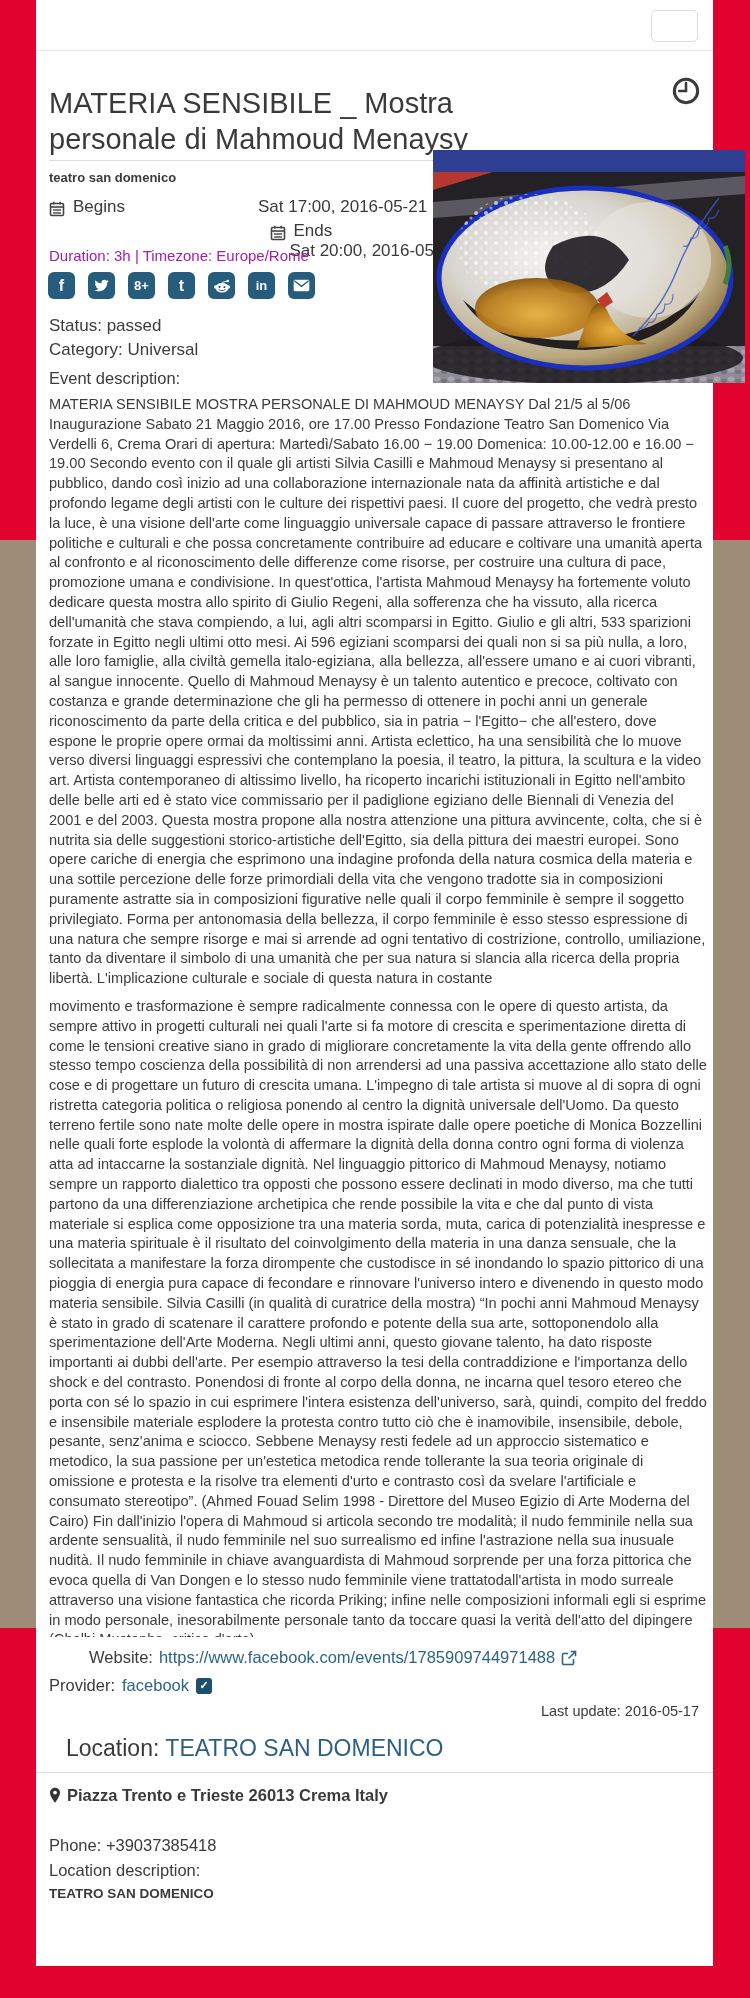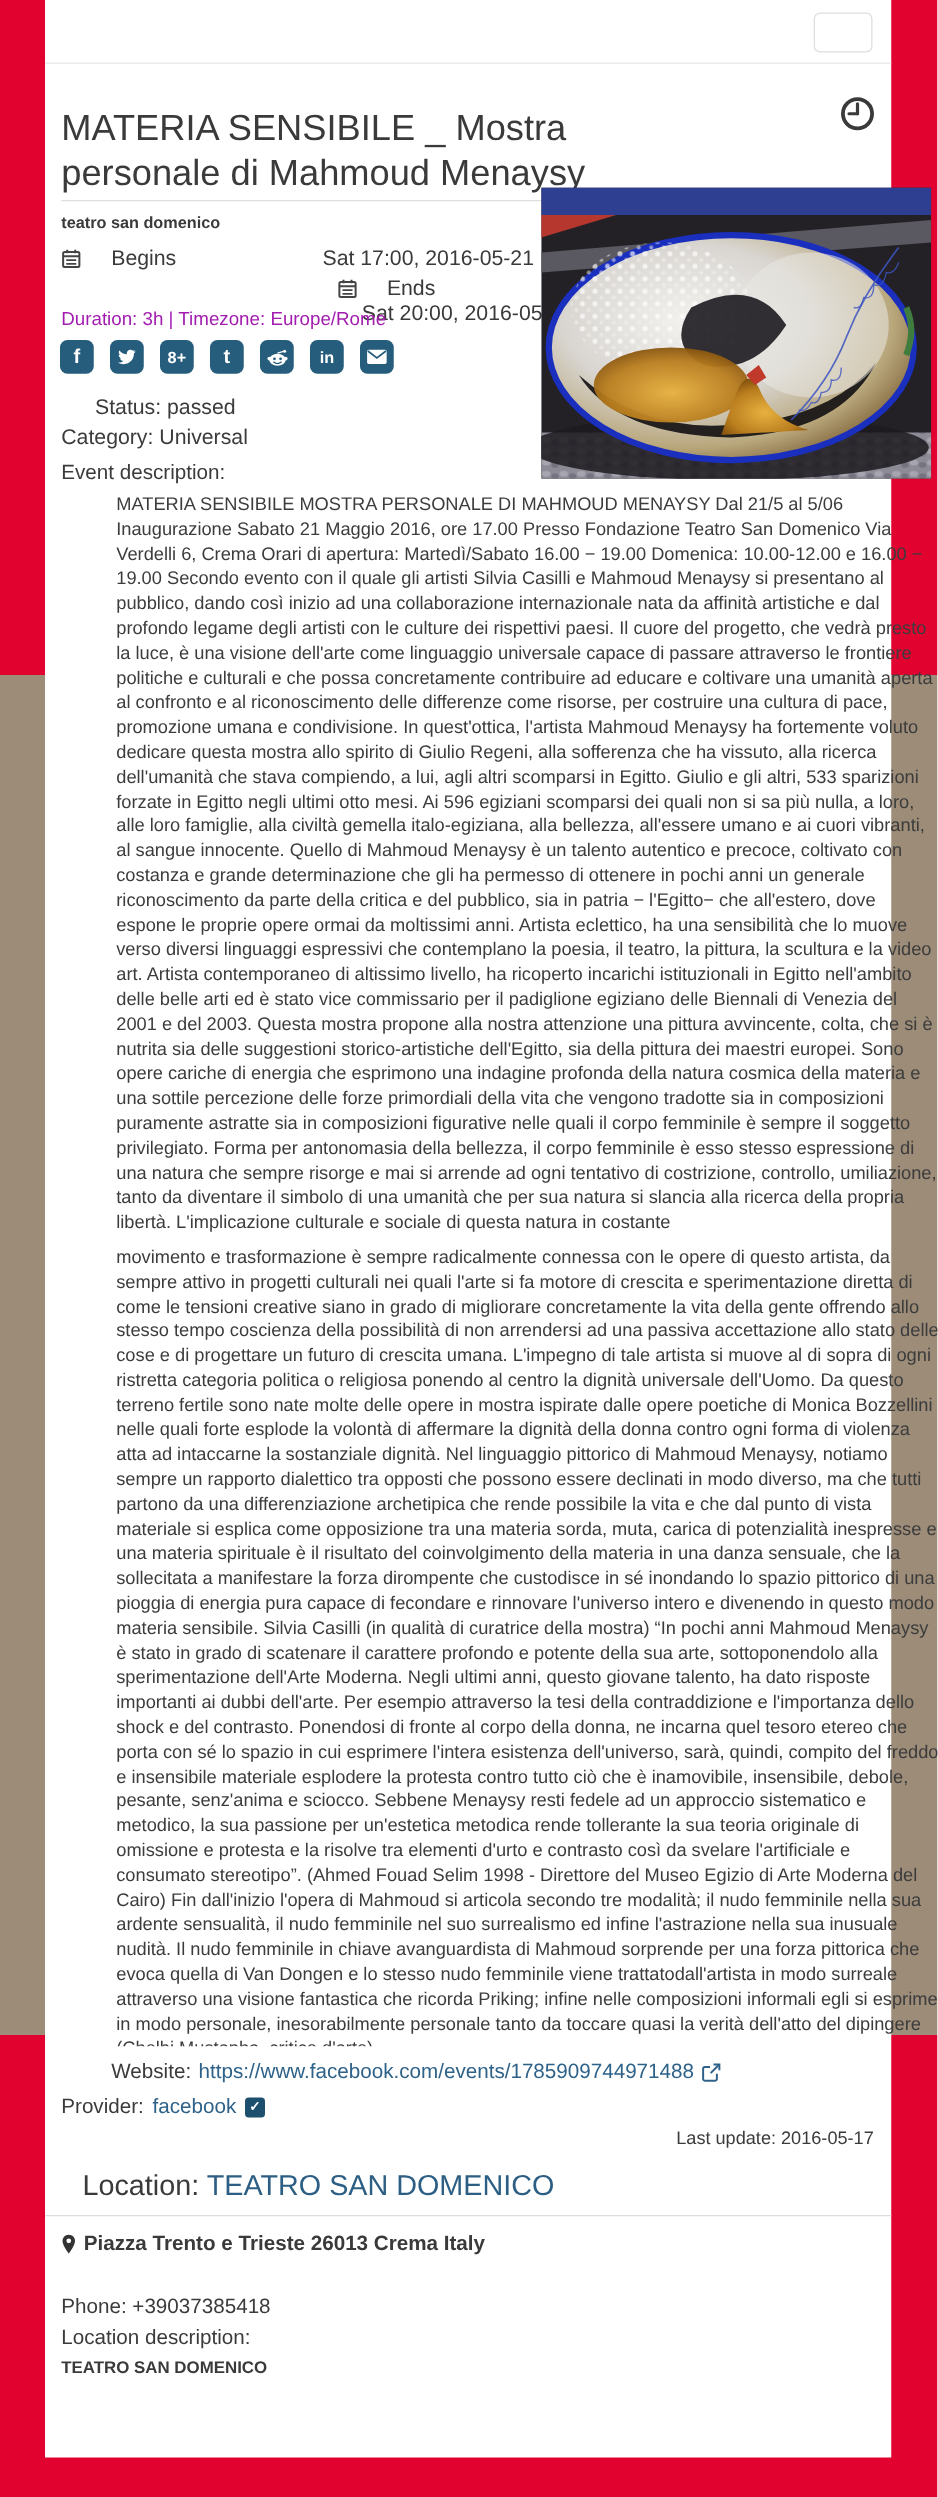--- a/index.html
+++ b/index.html
@@ -17,35 +17,35 @@
   .card-header{position:absolute;top:0;left:0;right:0;height:50px;border-bottom:1px solid #e7e7e7;}
   .menu-toggle{position:absolute;top:10px;right:15px;width:45px;height:30px;border:1px solid #ddd;
                border-radius:5px;background:#fff;cursor:pointer;}
   
   .title{top:66px;left:13px;width:500px;font-size:29px;line-height:36px;font-weight:400;color:#3a3a3a;}
   .clock{top:77px;right:13px;width:28px;height:28px;}
   .divider{left:13px;right:14px;height:0;border-top:1px solid #dedede;}
   .d1{top:160px;}
   .venue{top:170px;left:13px;font-size:13px;font-weight:700;color:#3a3a3a;}
   .when{left:13px;right:14px;display:flex;align-items:center;font-size:17px;color:#3a3a3a;}
-  .when .lbl{width:209px;display:flex;align-items:center;gap:24px;}
+  .when .lbl{width:209px;display:flex;align-items:flex-end;gap:8px;}
   .begins{top:197px;}
   .ends{top:221px;flex-direction:column;}
   .duration{top:247px;left:13px;font-size:15px;color:#a21caf;}
   
   .social{top:272px;left:12px;display:flex;gap:13px;}
   .tile{width:27px;height:27px;border-radius:6px;background:#265d7c;color:#fff;display:flex;
         align-items:center;justify-content:center;cursor:pointer;}
   .tile .txt{font-weight:700;font-size:16px;line-height:1;}
   .tile .txt.small{font-size:13px;}
-  .status{top:316px;left:13px;font-size:17px;margin-left:27px;}
+  .status{top:316px;left:13px;font-size:17px;}
   .category{top:340px;left:13px;font-size:17px;}
   .desc-label{top:369px;left:13px;font-size:16.5px;}
   .desc-zone{top:395px;left:13px;width:658px;height:1242px;overflow:hidden;
-             font-size:14.6px;line-height:19.8px;color:#3c3c3c;margin-left:44px;}
+             font-size:14.6px;line-height:19.8px;color:#3c3c3c;}
   .desc-zone p{margin:0 0 8px 0;}
   
   .painting{position:absolute;left:397px;top:150px;width:312px;height:233px;z-index:6;}
   
   .website{top:1648px;left:13px;font-size:16.5px;display:flex;align-items:center;gap:6px;margin-left:40px;}
   .provider{top:1676px;left:13px;font-size:16.5px;display:flex;align-items:center;gap:7px;}
   .link{color:#2e6289;cursor:pointer;text-decoration:none;}
   .check-badge{display:inline-flex;width:16px;height:16px;border-radius:3px;background:#1d4f6e;
                color:#fff;font-size:11px;font-weight:700;align-items:center;justify-content:center;cursor:pointer;}
   .last-update{top:1703px;right:14px;font-size:14.5px;color:#3b3b3b;}

